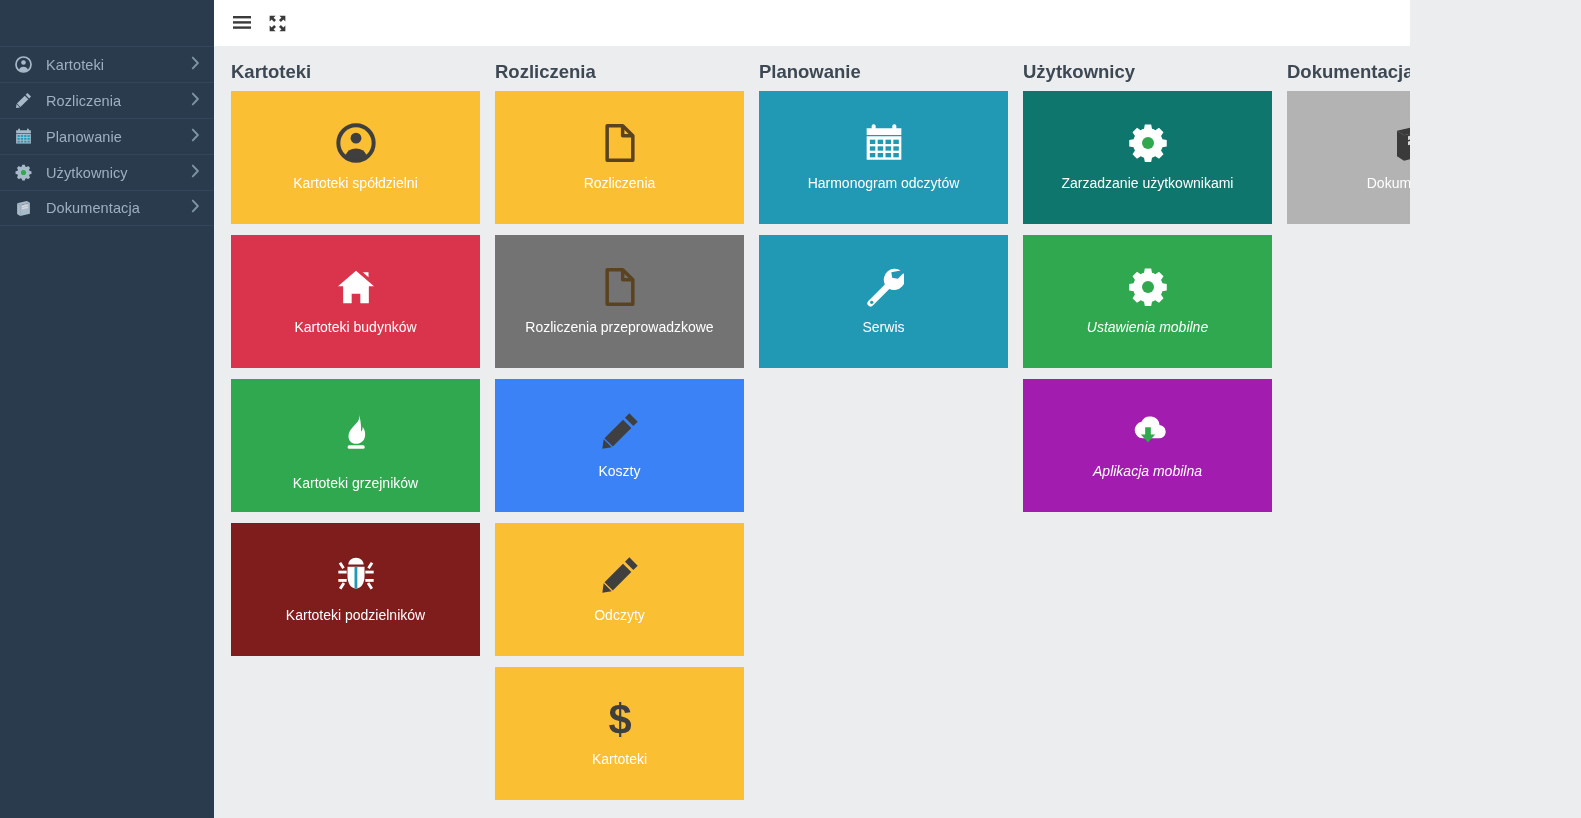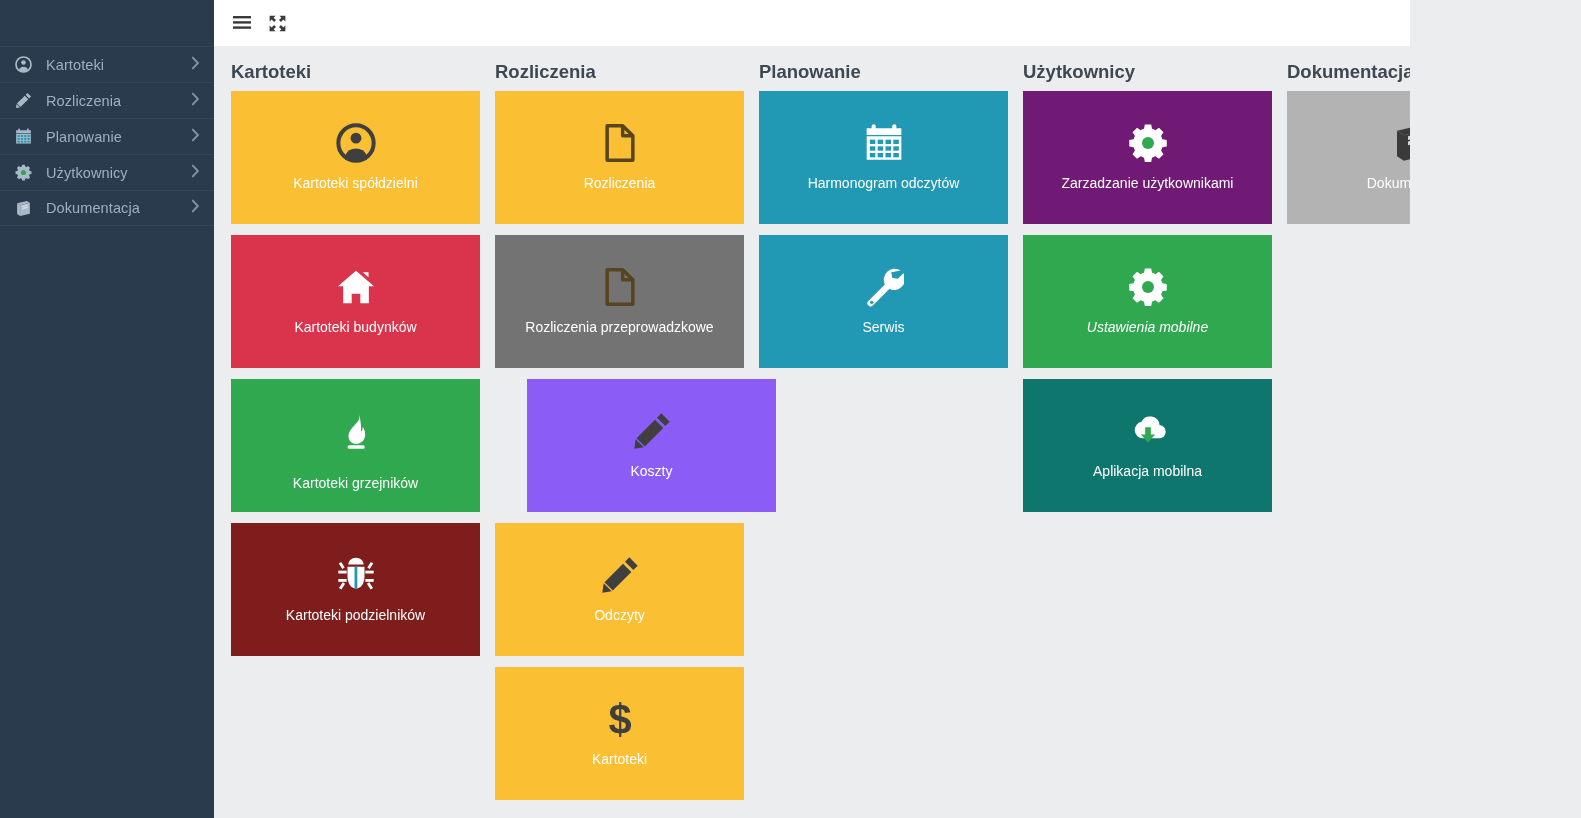--- a/index.html
+++ b/index.html
@@ -281,21 +281,21 @@
             </div>
             <div class="tile" style="background: #737373;">
               <div class="tile-icon">
                 <svg width="40" height="40" viewBox="0 0 24 24" fill="none" stroke="#5a4420" stroke-width="2.1" stroke-linejoin="round">
                   <path d="M4.3 1.6 h9.3 l6.1 6.1 v14.7 h-15.4z"></path>
                   <path d="M13.6 1.6 v6.1 h6.1"></path>
                 </svg>
               </div>
               <div class="tile-label">Rozliczenia przeprowadzkowe</div>
             </div>
-            <div class="tile" style="background: #8b5cf6; margin-left: 32px;">
+            <div class="tile" style="background: #3b82f6;">
               <div class="tile-icon">
                 <svg width="40" height="40" viewBox="0 0 24 24" fill="#3f3f3f">
                   <path d="M17.6 1.4 l5.0 5.0 l-2.6 2.6 l-5.0 -5.0z"></path>
                   <path d="M13.8 5.2 l5.0 5.0 l-11.1 11.1 l-5.0 -5.0z"></path>
                   <path d="M2.2 17.0 l4.8 4.8 l-5.6 0.9z"></path>
                 </svg>
               </div>
               <div class="tile-label">Koszty</div>
             </div>
             <div class="tile" style="background: rgb(251, 191, 52);">
@@ -353,39 +353,39 @@
                   <circle cx="4.6" cy="21.2" r="1.0" fill="#2299b4"></circle>
                 </svg>
               </div>
               <div class="tile-label">Serwis</div>
             </div>
           </div>
         </div>
         <div class="column">
           <div class="col-head">Użytkownicy</div>
           <div class="col-tiles">
-            <div class="tile" style="background: #701a75; align-items: center;">
+            <div class="tile" style="background: #0f766e; align-items: center;">
               <div class="tile-icon">
                 <svg width="40" height="40" viewBox="0 0 24 24" fill="#ffffff">
                   <path d="M13.9 0.9 h-3.8 l-0.5 2.6 a8.8 8.8 0 0 0 -2.0 0.85 l-2.2 -1.5 l-2.7 2.7 l1.5 2.2 a8.8 8.8 0 0 0 -0.85 2.0 l-2.6 0.5 v3.8 l2.6 0.5 a8.8 8.8 0 0 0 0.85 2.0 l-1.5 2.2 l2.7 2.7 l2.2 -1.5 a8.8 8.8 0 0 0 2.0 0.85 l0.5 2.6 h3.8 l0.5 -2.6 a8.8 8.8 0 0 0 2.0 -0.85 l2.2 1.5 l2.7 -2.7 l-1.5 -2.2 a8.8 8.8 0 0 0 0.85 -2.0 l2.6 -0.5 v-3.8 l-2.6 -0.5 a8.8 8.8 0 0 0 -0.85 -2.0 l1.5 -2.2 l-2.7 -2.7 l-2.2 1.5 a8.8 8.8 0 0 0 -2.0 -0.85z"></path>
                   <circle cx="12" cy="12" r="3.6" fill="#2fa84f"></circle>
                 </svg>
               </div>
               <div class="tile-label">Zarzadzanie użytkownikami</div>
             </div>
             <div class="tile" style="background: rgb(47, 168, 79); font-style: italic;">
               <div class="tile-icon">
                 <svg width="40" height="40" viewBox="0 0 24 24" fill="#ffffff">
                   <path d="M13.9 0.9 h-3.8 l-0.5 2.6 a8.8 8.8 0 0 0 -2.0 0.85 l-2.2 -1.5 l-2.7 2.7 l1.5 2.2 a8.8 8.8 0 0 0 -0.85 2.0 l-2.6 0.5 v3.8 l2.6 0.5 a8.8 8.8 0 0 0 0.85 2.0 l-1.5 2.2 l2.7 2.7 l2.2 -1.5 a8.8 8.8 0 0 0 2.0 0.85 l0.5 2.6 h3.8 l0.5 -2.6 a8.8 8.8 0 0 0 2.0 -0.85 l2.2 1.5 l2.7 -2.7 l-1.5 -2.2 a8.8 8.8 0 0 0 0.85 -2.0 l2.6 -0.5 v-3.8 l-2.6 -0.5 a8.8 8.8 0 0 0 -0.85 -2.0 l1.5 -2.2 l-2.7 -2.7 l-2.2 1.5 a8.8 8.8 0 0 0 -2.0 -0.85z"></path>
                   <circle cx="12" cy="12" r="3.6" fill="#2fa84f"></circle>
                 </svg>
               </div>
               <div class="tile-label">Ustawienia mobilne</div>
             </div>
-            <div class="tile" style="background: #0f766e;">
+            <div class="tile" style="background: #a21caf; font-style: italic;">
               <div class="tile-icon">
                 <svg width="40" height="40" viewBox="0 0 24 24" fill="#ffffff">
                   <path d="M18.9 8.4 a5.7 5.7 0 0 0 -10.8 -1.9 a5.0 5.0 0 0 0 0.6 9.9 h9.7 a4.0 4.0 0 0 0 0.5 -8.0z"></path>
                   <path d="M12.0 18.9 l-4.3 -4.8 h2.6 v-4.4 h3.4 v4.4 h2.6z" fill="#2fa84f"></path>
                 </svg>
               </div>
               <div class="tile-label">Aplikacja mobilna</div>
             </div>
           </div>
         </div>

